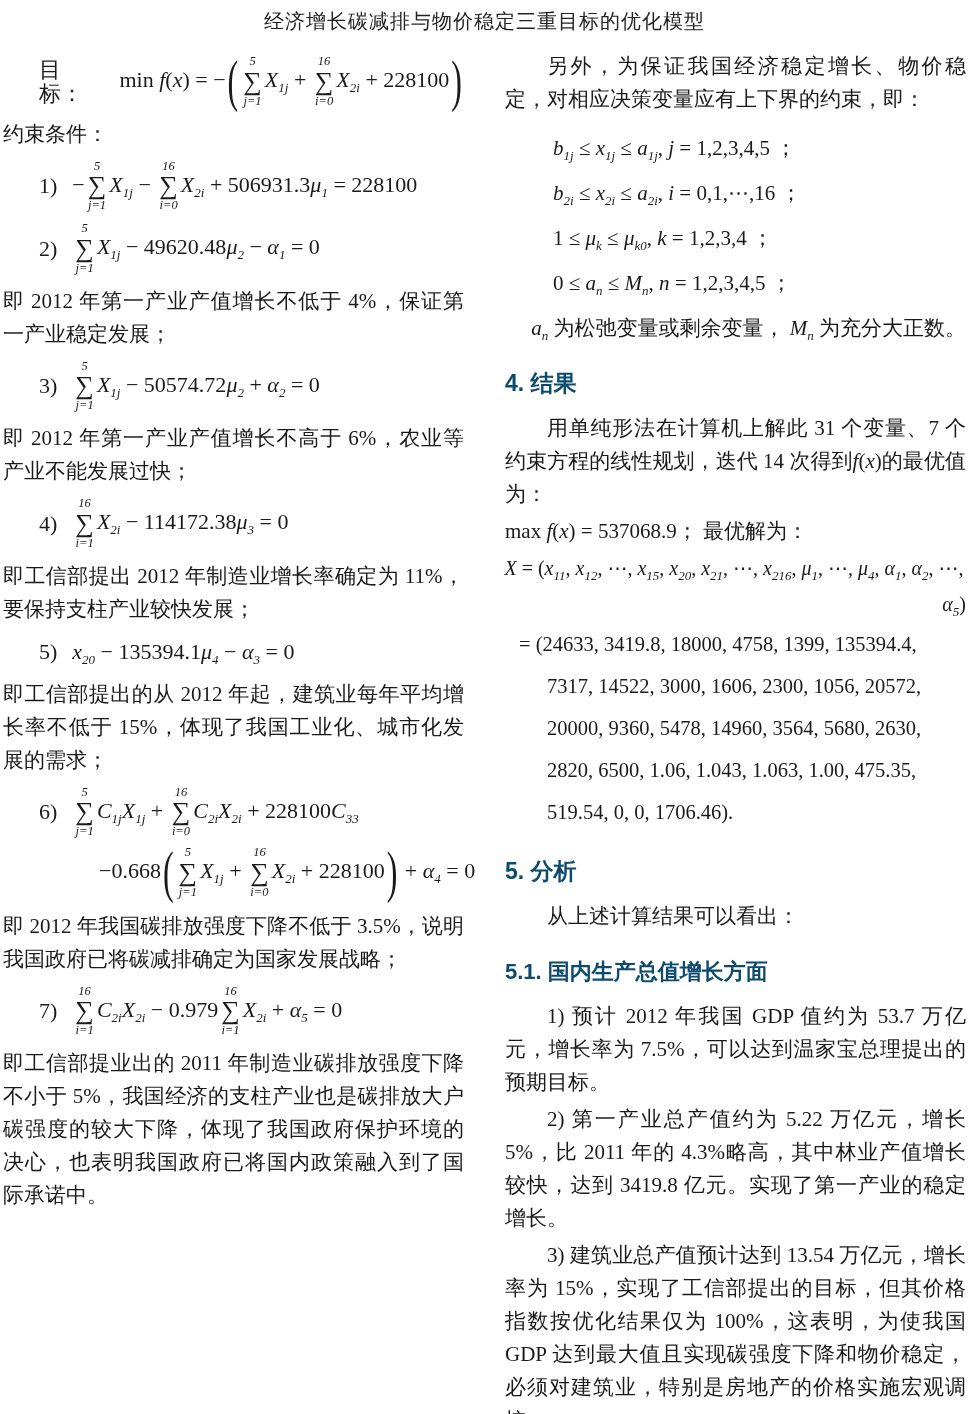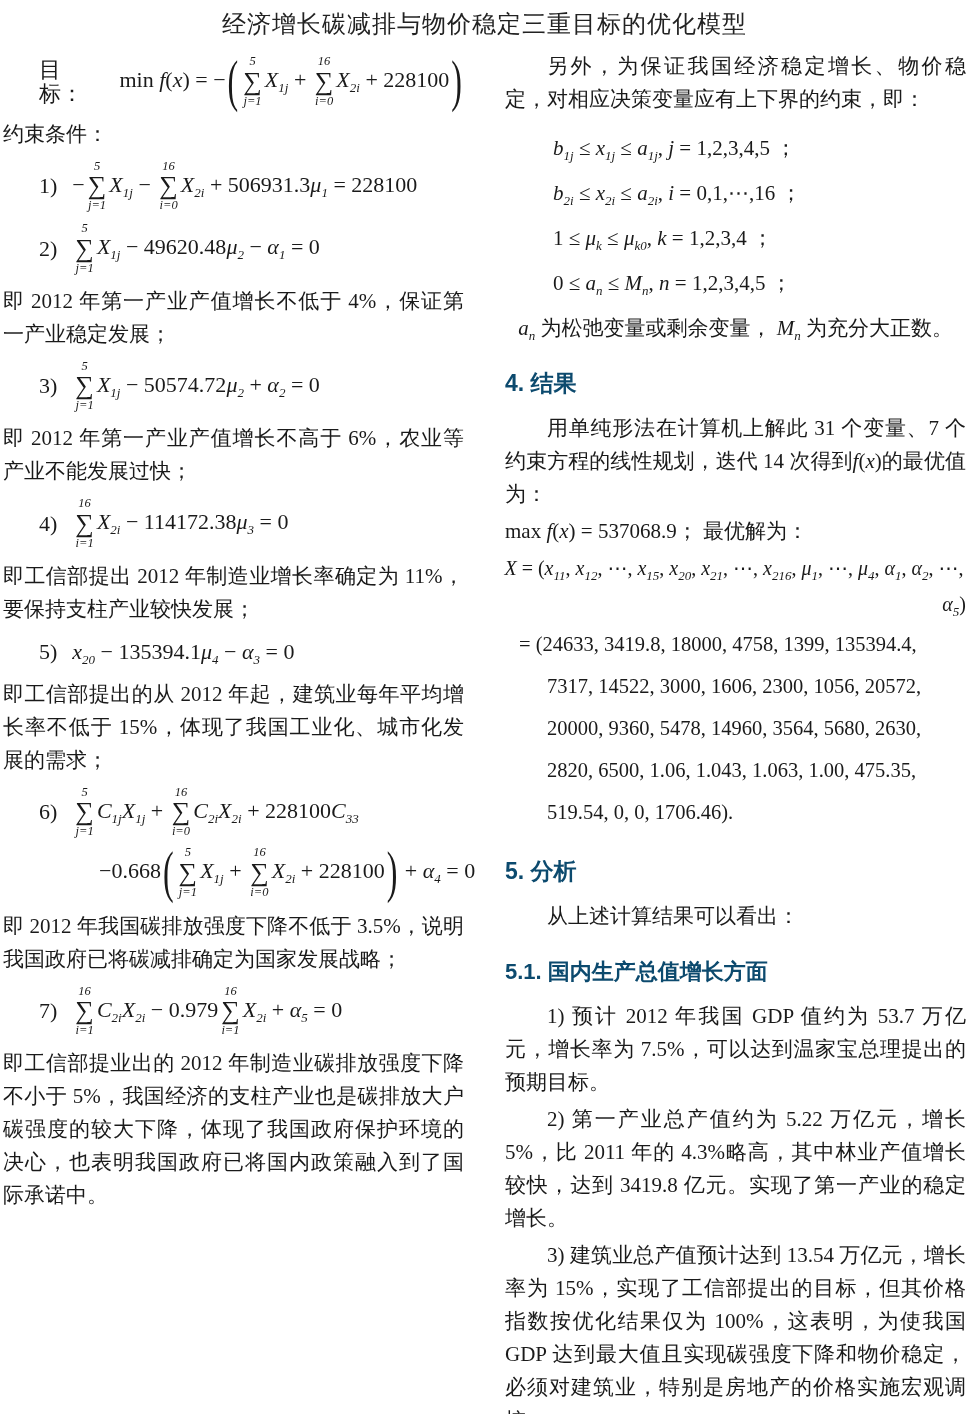--- a/index.html
+++ b/index.html
@@ -1,19 +1,19 @@
 <!DOCTYPE html>
 <html><head>
 <meta charset="utf-8">
 <style>
   html,body{margin:0;padding:0;background:#ffffff;}
   .page{position:relative;width:969px;height:1414px;background:#ffffff;color:#1a1a1a;
         font-family:"Liberation Serif","DejaVu Serif",serif;overflow:hidden;}
   .doc-title{position:absolute;top:8px;left:0;width:100%;text-align:center;
-             font-size:24px;letter-spacing:1px;color:#222;}
+             font-size:20px;letter-spacing:1px;color:#222;}
   .col{position:absolute;top:46px;width:461px;font-size:21px;line-height:33px;text-align:justify;}
   .col-left{left:3px;}
   .col-right{left:505px;}
   p.body{margin:4px 0;}
   p.indent{text-indent:2em;}
   .lbl{margin:12px 0 4px 37px;text-align:left;}
   
   .fml{margin:9px 0 9px 36px;font-size:22px;text-align:left;line-height:1.1;
        display:flex;align-items:center;}
   .fml .no{margin-right:15px;flex:0 0 auto;}
@@ -27,21 +27,21 @@
         line-height:1;margin:0 3px;}
   .mlim{font-size:12.5px;font-style:italic;line-height:1.1;}
   .msig{font-size:26px;line-height:1;}
   .mi{font-style:italic;}
   sub.msub{font-size:13px;font-style:italic;line-height:0;vertical-align:-5px;letter-spacing:0;}
   .bigp{display:inline-block;font-size:32px;line-height:0.9;transform:scaleY(1.75);
         vertical-align:-5px;margin:0 2px;}
   
   .bound{margin:0 0 12px 48px;font-size:21px;text-align:left;line-height:33px;}
   .bounds{margin-top:16px;}
-  .slack{margin:2px 0 6px 0;text-align:center;}
+  .slack{margin:2px 0 6px 0;text-align:right;}
   h2,h3{font-family:"Liberation Sans","DejaVu Sans",sans-serif;color:#0c4a6e;margin:22px 0 12px 0;}
   h2{font-size:23px;}
   h3{font-size:22px;}
   .maxline{margin:2px 0 2px -2px;text-align:left;}
   .xline{white-space:nowrap;overflow:hidden;margin:0 0 3px -3px;font-size:20px;line-height:33px;text-align:center;}
   .xline2{margin:0 0 0 52px;font-size:20px;line-height:33px;text-align:right;}
   .vals{margin:2px 0 6px 0;padding-left:42px;text-indent:-28px;font-size:20.5px;line-height:42px;text-align:left;}
   .footer{position:absolute;left:3px;top:1428px;width:960px;font-size:19px;color:#b91c1c;margin-top:40px;}
   .footer .pgnum{float:right;}
 </style>
@@ -148,21 +148,21 @@
       <span class="math"><span class="msum">
             <span class="mlim">16</span>
             <span class="msig">∑</span>
             <span class="mlim">i=1</span>
           </span><i class="mi">C</i><sub class="msub">2i</sub><i class="mi">X</i><sub class="msub">2i</sub> − 0.979<span class="msum">
             <span class="mlim">16</span>
             <span class="msig">∑</span>
             <span class="mlim">i=1</span>
           </span><i class="mi">X</i><sub class="msub">2i</sub> + <i class="mi">α</i><sub class="msub">5</sub> = 0</span>
     </div>
-    <p class="body">即工信部提业出的 2012 年制造业碳排放强度下降不小于 5%，我国经济的支柱产业也是碳排放大户碳强度的较大下降，体现了我国政府保护环境的决心，也表明我国政府已将国内政策融入到了国际承诺中。</p>
+    <p class="body">即工信部提业出的 2011 年制造业碳排放强度下降不小于 5%，我国经济的支柱产业也是碳排放大户碳强度的较大下降，体现了我国政府保护环境的决心，也表明我国政府已将国内政策融入到了国际承诺中。</p>
 
   </div>
 
   <div class="col col-right">
 
     <p class="body indent">另外，为保证我国经济稳定增长、物价稳定，对相应决策变量应有上下界的约束，即：</p>
 
     <div class="bounds">
       <div class="bound"><i class="mi">b</i><sub class="msub">1j</sub> ≤ <i class="mi">x</i><sub class="msub">1j</sub> ≤ <i class="mi">a</i><sub class="msub">1j</sub>, <i class="mi">j</i> = 1,2,3,4,5 ；</div>
       <div class="bound"><i class="mi">b</i><sub class="msub">2i</sub> ≤ <i class="mi">x</i><sub class="msub">2i</sub> ≤ <i class="mi">a</i><sub class="msub">2i</sub>, <i class="mi">i</i> = 0,1,⋯,16 ；</div>

